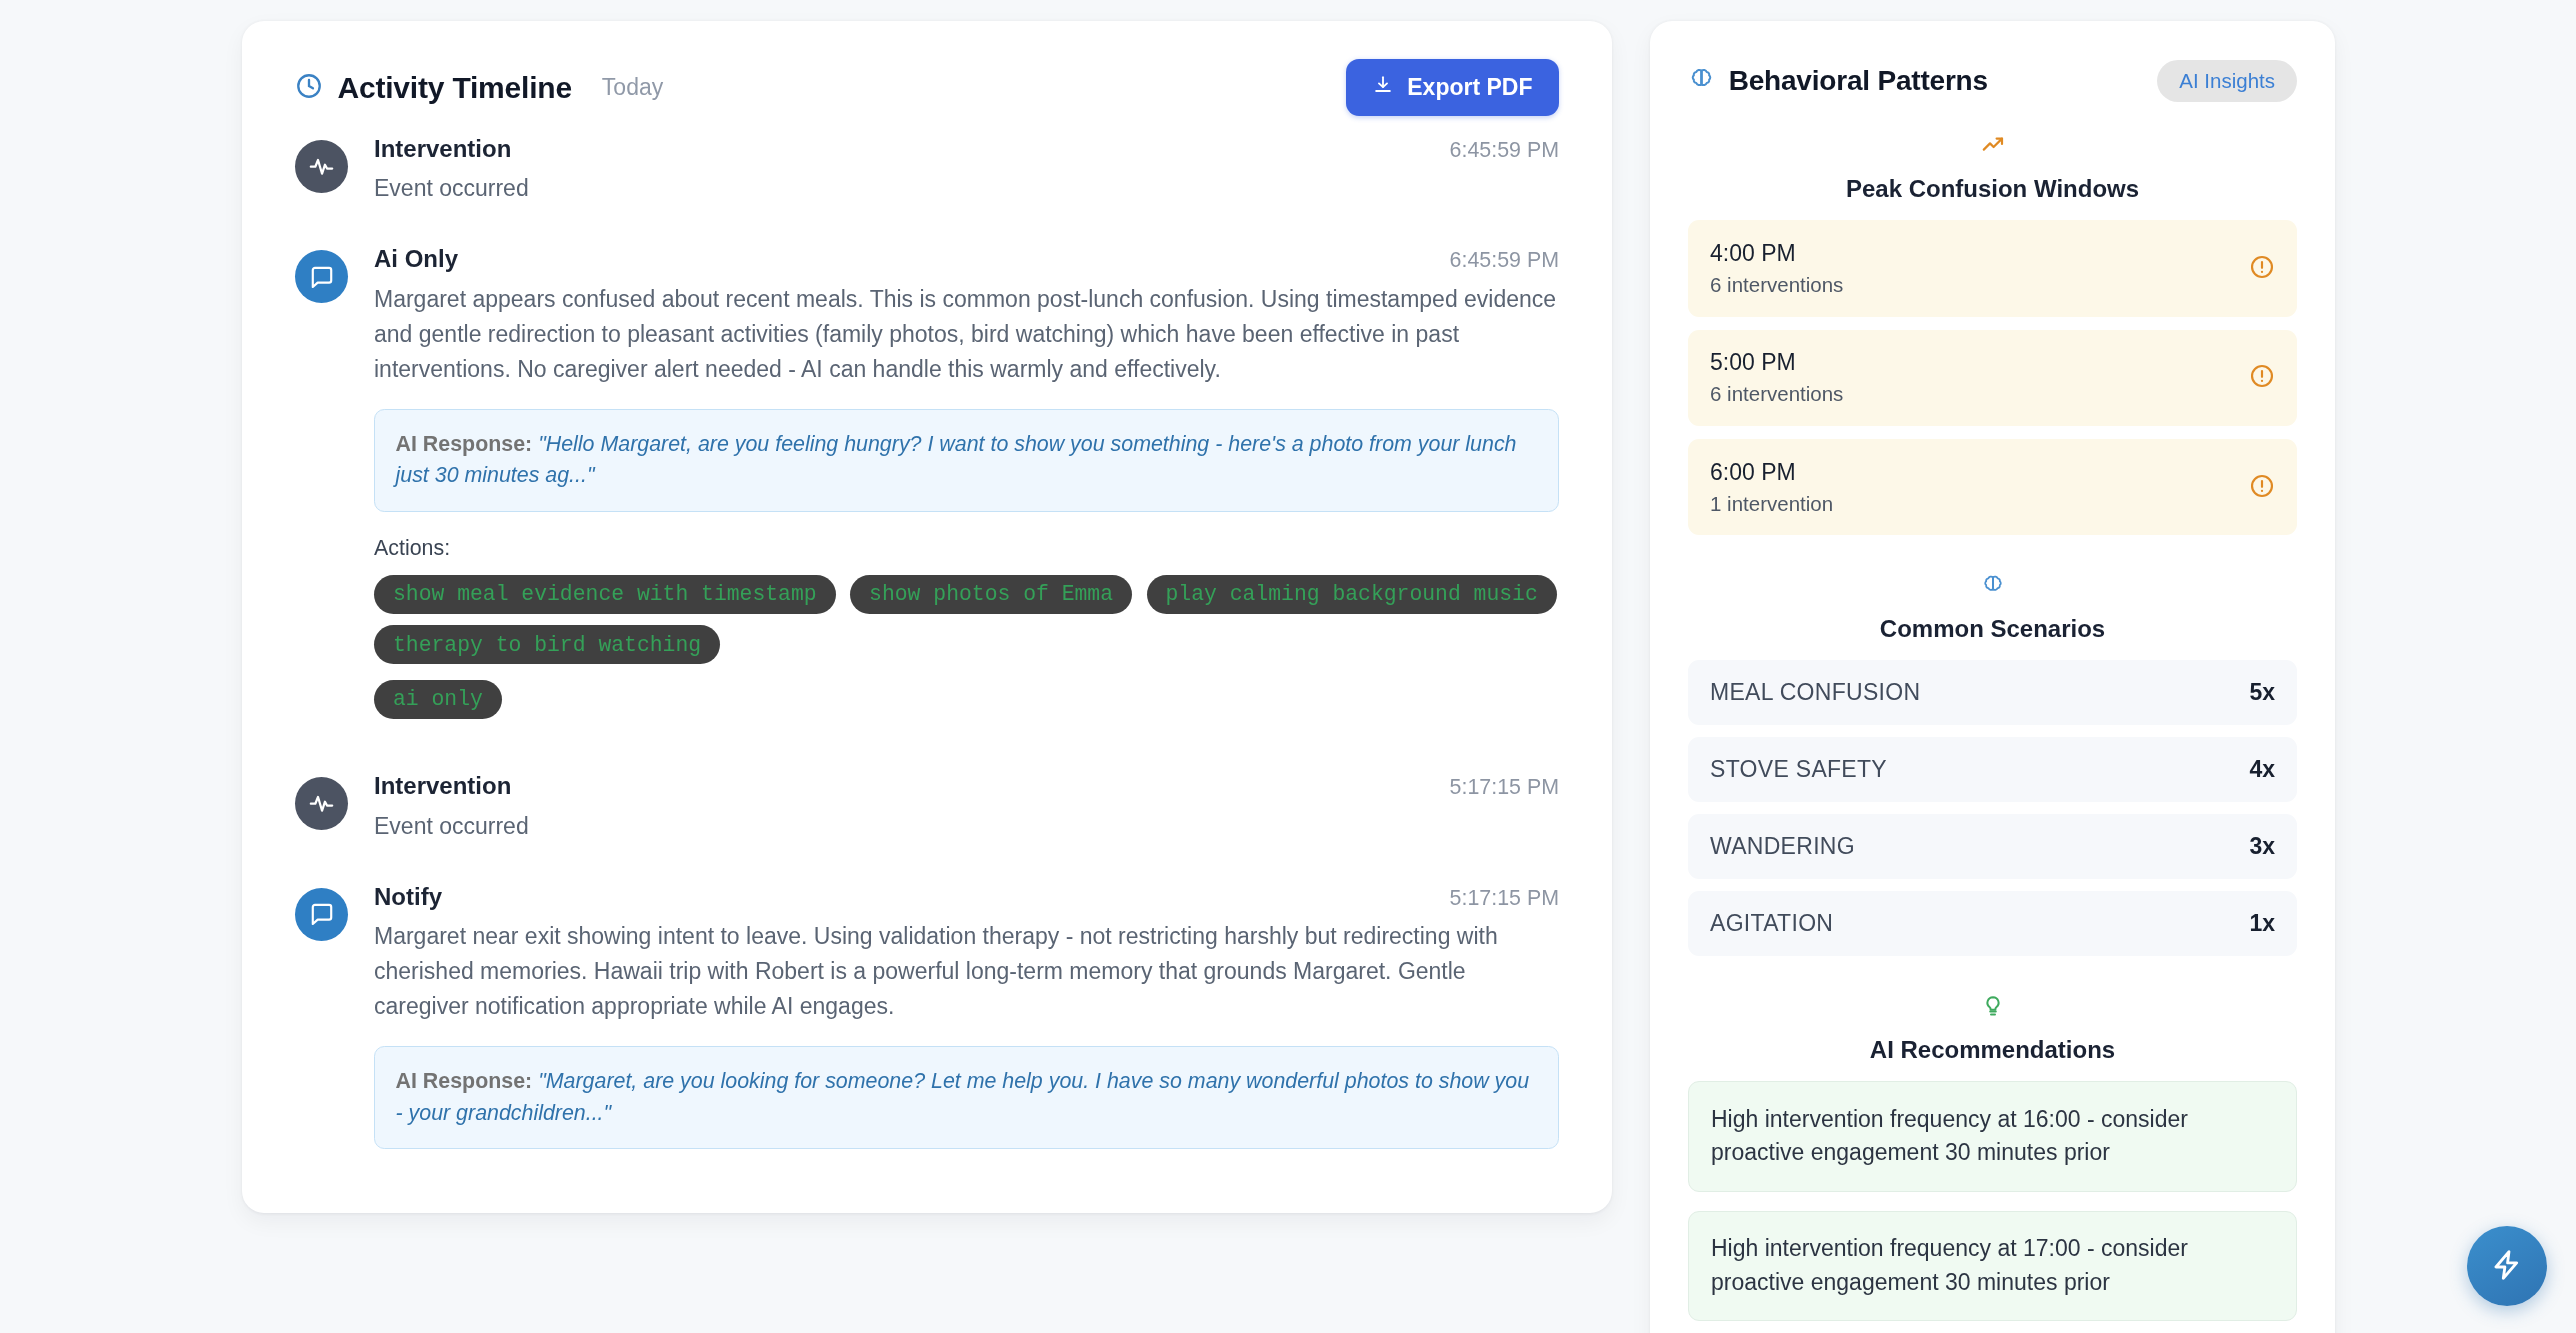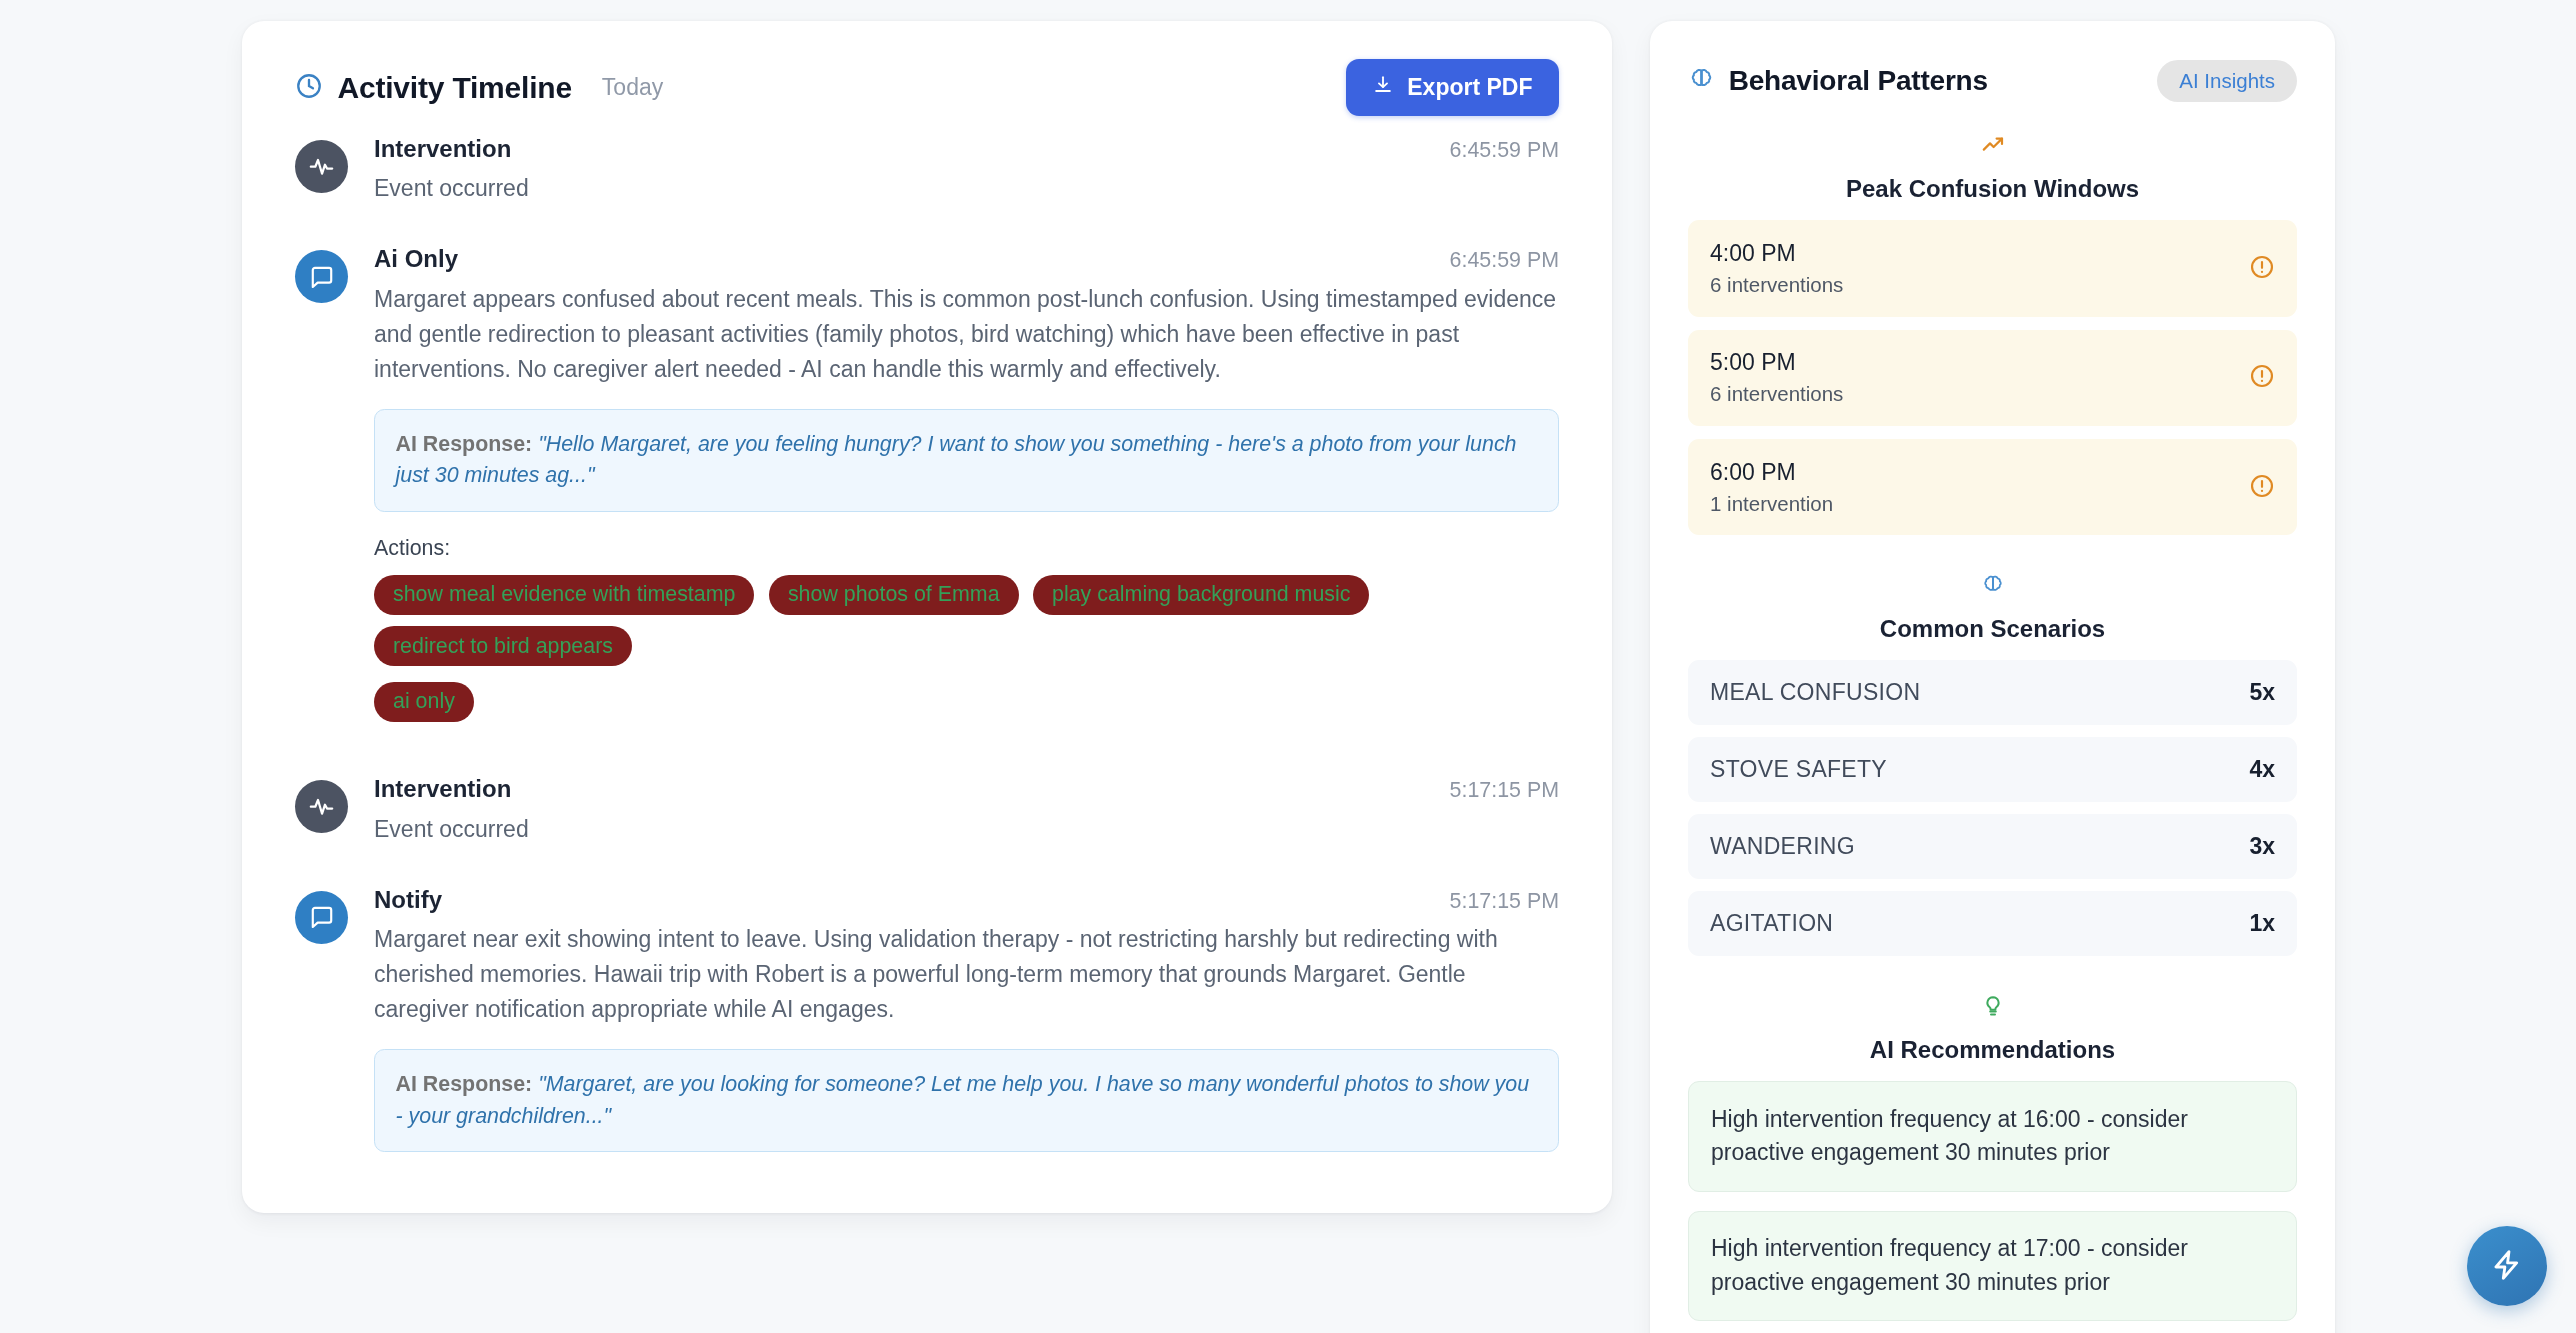--- a/index.html
+++ b/index.html
@@ -96,26 +96,27 @@
   .ai-response b { font-style: normal; color: #737373; font-weight: bold; }
 
   .actions-label {
     margin-top: 24px;
     font-size: 21.4px;
     color: #3a4453;
     font-weight: normal;
   }
   .chips { display: flex; flex-wrap: wrap; gap: 14.5px; margin-top: 13.7px; }
   .chip {
-    background: #7f1d1d;
+    background: #404040;
     color: #34a058;
     font-size: 21.4px;
     border-radius: 855px;
     padding: 7.7px 19px;
     white-space: nowrap;
+    font-family: Liberation Mono, monospace;
   }
   .chips.second { margin-top: 11px; }
 
   
   .patterns-card {
     width: 685px;
     min-height: 1335px;
     background: #ffffff;
     border-radius: 22px 22px 0 0;
     box-shadow: 0 0.9px 3.4px rgba(16,24,40,.06), 0 8.6px 22px rgba(16,24,40,.05);
@@ -260,21 +261,21 @@
           </div>
 
           <div class="actions-label">Actions:</div>
 
           <div class="chips">
             <span class="chip">show meal evidence with timestamp</span>
             <span class="chip">show photos of Emma</span>
             <span class="chip">play calming background music</span>
           </div>
           <div class="chips second">
-            <span class="chip">redirect to bird appears</span>
+            <span class="chip">therapy to bird watching</span>
           </div>
           <div class="chips second" style="margin-top:15.4px">
             <span class="chip">ai only</span>
           </div>
         </div>
       </div>
 
       <div class="gap-lg"></div>
 
       <div class="event-row">

